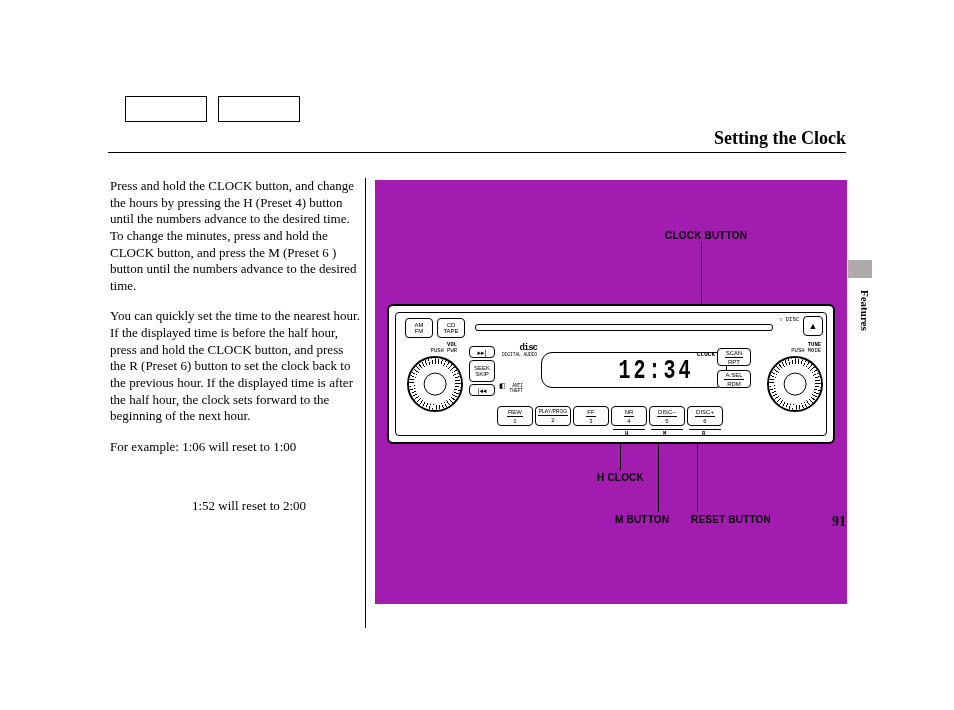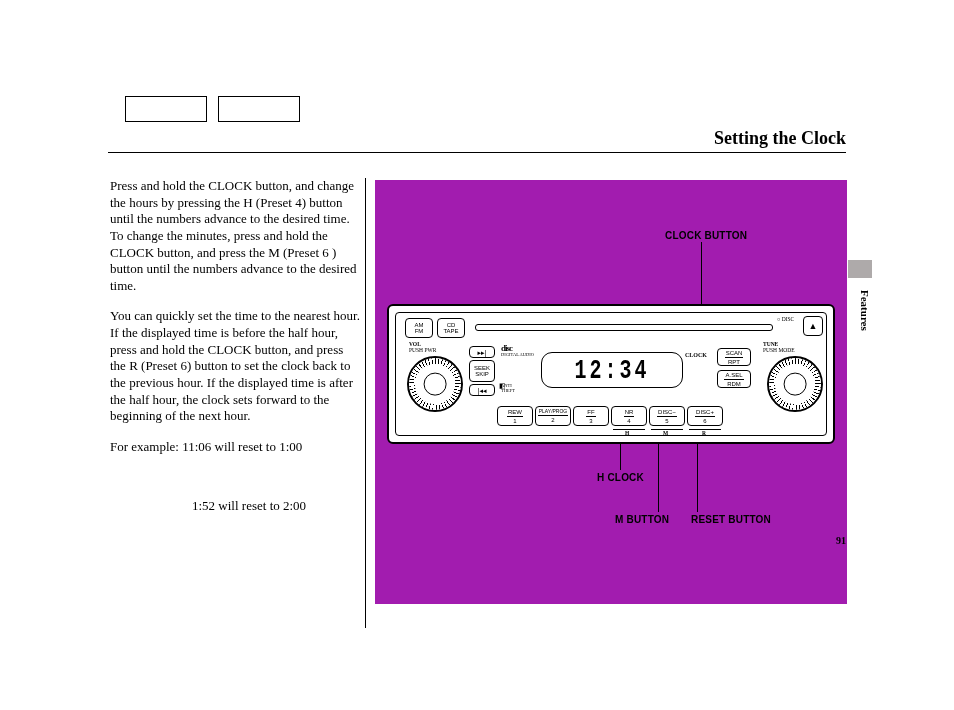--- a/index.html
+++ b/index.html
@@ -86,24 +86,24 @@
   .tab-label {
     position: absolute;
     top: 290px;
     right: 83px;
     font-weight: bold;
     font-size: 11px;
     writing-mode: vertical-rl;
   }
   .pagenum {
     position: absolute;
-    bottom: 20px;
+    bottom: 36px;
     right: 108px;
     font-weight: bold;
-    font-size: 10px;
+    font-size: 14px;
     margin-top: 48px;
   }
   
   .callout {
     position: absolute;
     font-size: 10px;
     font-weight: bold;
     letter-spacing: 0.2px;
     font-family: Arial, Helvetica, sans-serif;
   }
@@ -175,31 +175,32 @@
     position: absolute;
     border: 1.5px solid #000;
     border-radius: 11px;
     background: #fff;
     font-family: "Courier New", monospace;
     font-weight: bold;
     letter-spacing: 3px;
     display: flex;
     align-items: center;
     justify-content: center;
+    padding-left: 44px;
   }
   .lcd-time {
     font-family: "DS-Digital", "Courier New", monospace;
     font-size: 20px;
     transform: scaleY(1.4);
   }
   .small-label {
     position: absolute;
-    font-family: Liberation Serif, serif;
+    font-family: Liberation Mono, monospace;
     font-size: 5.5px;
-    text-align: left;
+    text-align: right;
     line-height: 1;
   }
   .cd-slot {
     position: absolute;
     height: 5px;
     border: 1px solid #000;
     border-radius: 3px;
     background: #fff;
   }
   .tiny-sym {
@@ -225,21 +226,21 @@
 
   <div class="title">Setting the Clock</div>
   <div class="title-rule"></div>
 
   <div class="textcol">
     <p>Press and hold the CLOCK button, and change the hours by pressing the H (Preset 4) button until the numbers advance to the desired time. To change the minutes, press and hold the CLOCK button, and press the M (Preset 6 ) button until the numbers advance to the desired time.</p>
     <p>You can quickly set the time to the nearest hour. If the displayed time is before the half hour, press and hold the CLOCK button, and press the R (Preset 6) button to set the clock back to the previous hour. If the displayed time is after the half hour, the clock sets forward to the beginning of the next hour.</p>
     <p class="example-block">
       <span>For example:</span>
       <span> </span>
-      <span>11:06 will reset to 1:00</span><br>
+      <span>1:06 will reset to 1:00</span><br>
       <span class="example-line2">1:52 will reset to 2:00</span>
     </p>
   </div>
 
   <div class="divider"></div>
 
   <div class="figure">
 
     <div class="callout" style="left:290px; top:50px;">CLOCK BUTTON</div>
     <div class="leader" style="left:326px; top:62px; width:1px; height:102px;"></div>

